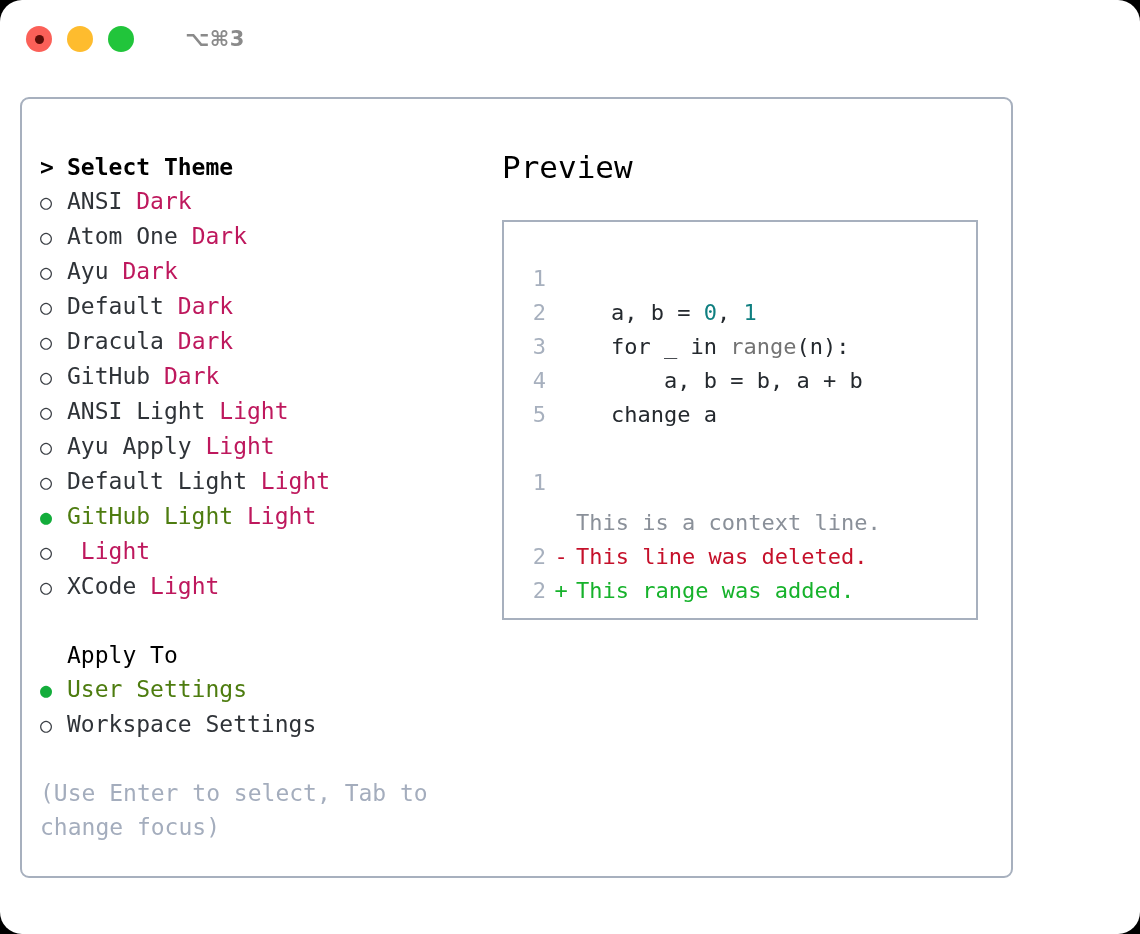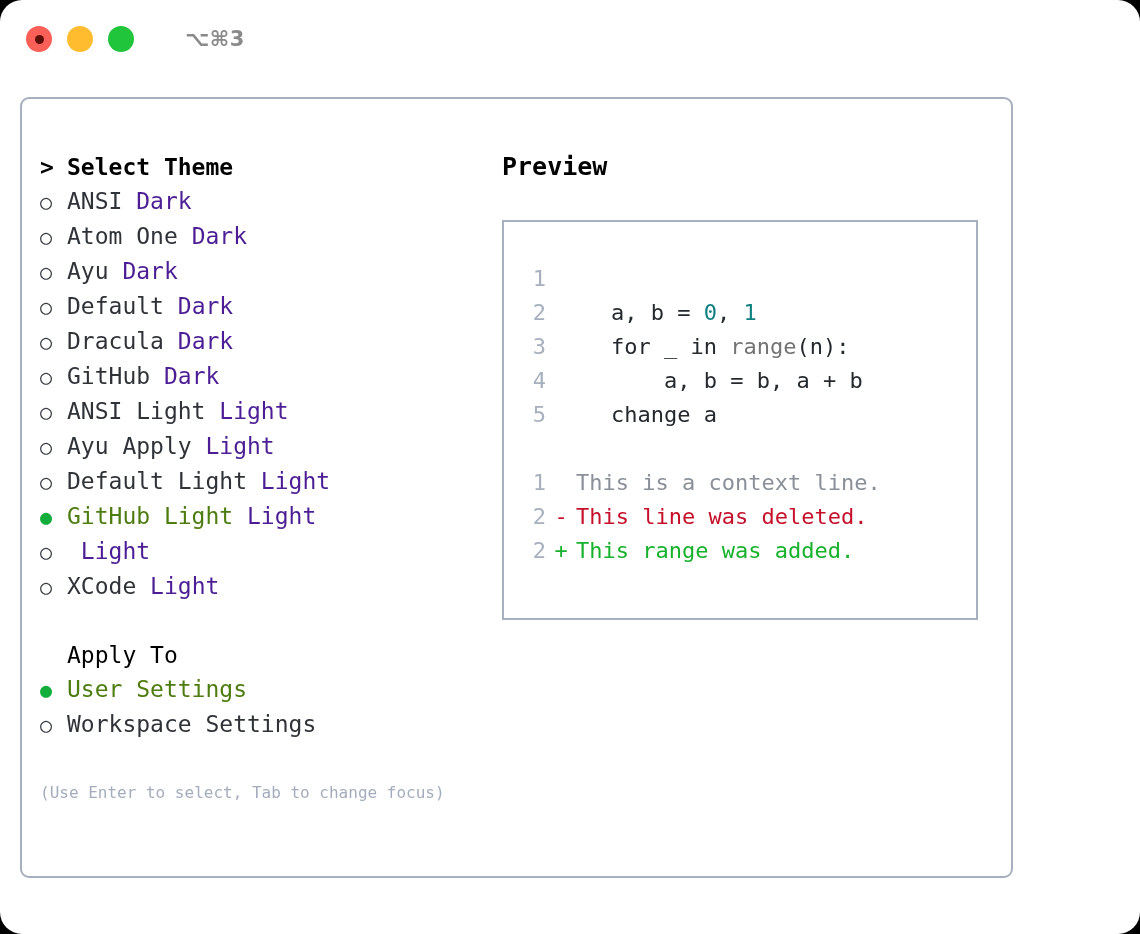--- a/index.html
+++ b/index.html
@@ -127,46 +127,46 @@
     width: 27px;
     flex: 0 0 27px;
     font-size: 20px;
     color: #3b3f45;
     white-space: pre;
   }
   .option.selected .bullet { color: #13ad3b; }
   .option.selected .opt-label { color: #4d7c0f; }
   .opt-label { white-space: pre; }
   .opt-tag {
-    color: #4c1d95;
+    color: #be185d;
     white-space: pre;
   }
 
   .spacer-line { height: 34px; }
 
   .hint {
     margin-top: 34px;
-    font-size: 16px;
+    font-size: 23px;
     line-height: 34px;
     color: #a4adbd;
     width: 410px;
     white-space: pre-wrap;
   }
 
   
   .right-col {
     position: absolute;
     left: 480px;
     top: 51px;
     width: 500px;
   }
   .preview-title {
-    font-size: 25px;
-    line-height: 34px;
-    font-weight: 700;
+    font-size: 31px;
+    line-height: 34px;
+    font-weight: 400;
     color: #000000;
     white-space: pre;
   }
   .preview-box {
     margin-top: 36px;
     width: 476px;
     height: 400px;
     border: 2px solid #a7b0be;
     box-sizing: border-box;
     background: #ffffff;
@@ -200,21 +200,21 @@
 
   .diff-line { display: flex; font-size: 22px; line-height: 34px; white-space: pre; }
   .diff-marker {
     width: 30px;
     flex: 0 0 30px;
     text-align: center;
     white-space: pre;
   }
   .diff-text { white-space: pre; }
   .diff-context .diff-text,
-  .diff-context .diff-marker { color: #8a9099; }
+  .diff-context .diff-marker { color: #8a9099; margin-top: 40px; }
   .diff-del .diff-text, .diff-del .diff-marker { color: #c5102a; }
   .diff-add .diff-text, .diff-add .diff-marker { color: #16b22b; }
 </style>
 </head>
 <body>
 
 <div class="window">
 
   <div class="titlebar">
     <div class="lights">

